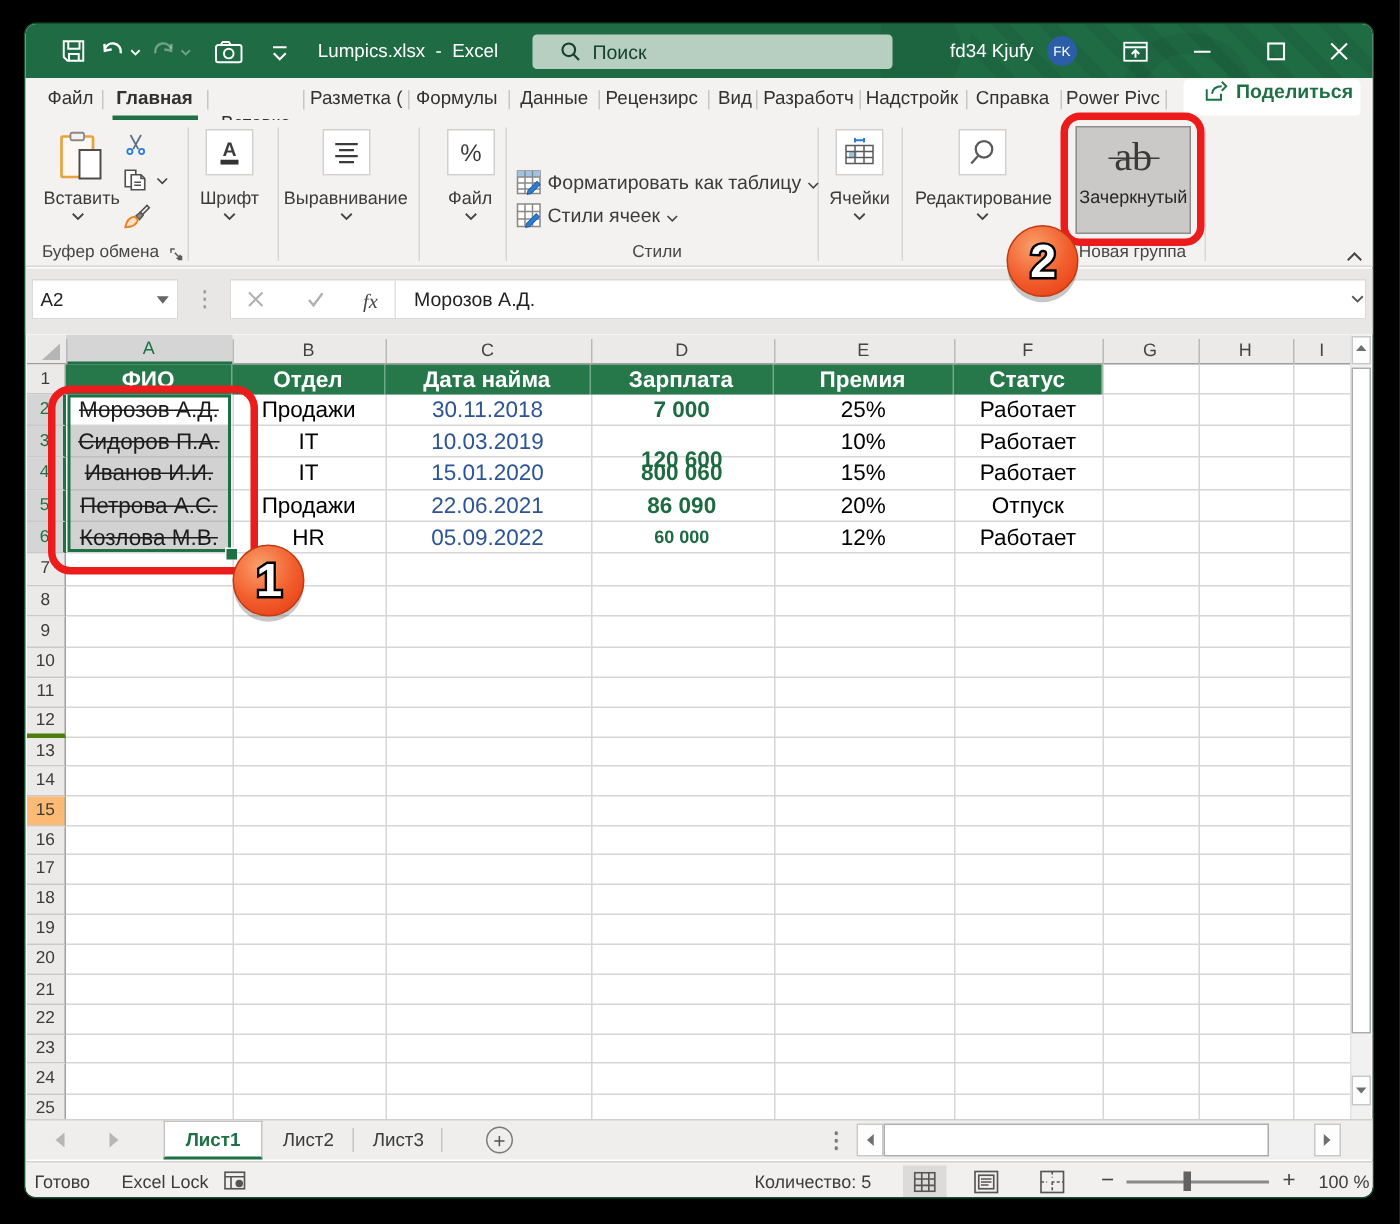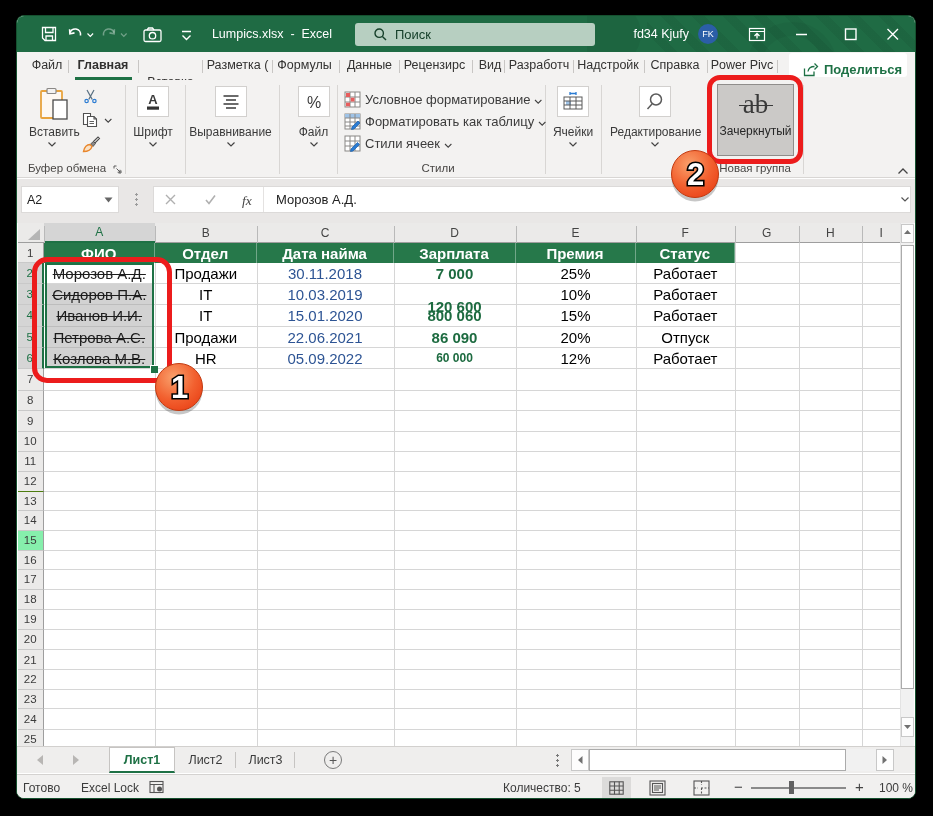--- a/index.html
+++ b/index.html
@@ -69,21 +69,21 @@
         <div class="ab" style="left:175.5px;top:0;width:90px;height:26px;display:flex;align-items:center;justify-content:center;font-weight:normal;white-space:nowrap;">Разметка (</div>
         <div class="ab" style="left:242.5px;top:0;width:90px;height:26px;display:flex;align-items:center;justify-content:center;font-weight:normal;white-space:nowrap;">Формулы</div>
         <div class="ab" style="left:307.5px;top:0;width:90px;height:26px;display:flex;align-items:center;justify-content:center;font-weight:normal;white-space:nowrap;">Данные</div>
         <div class="ab" style="left:372.5px;top:0;width:90px;height:26px;display:flex;align-items:center;justify-content:center;font-weight:normal;white-space:nowrap;">Рецензирс</div>
         <div class="ab" style="left:428px;top:0;width:90px;height:26px;display:flex;align-items:center;justify-content:center;font-weight:normal;white-space:nowrap;">Вид</div>
         <div class="ab" style="left:477px;top:0;width:90px;height:26px;display:flex;align-items:center;justify-content:center;font-weight:normal;white-space:nowrap;">Разработч</div>
         <div class="ab" style="left:546px;top:0;width:90px;height:26px;display:flex;align-items:center;justify-content:center;font-weight:normal;white-space:nowrap;">Надстройк</div>
         <div class="ab" style="left:613px;top:0;width:90px;height:26px;display:flex;align-items:center;justify-content:center;font-weight:normal;white-space:nowrap;">Справка</div>
         <div class="ab" style="left:680px;top:0;width:90px;height:26px;display:flex;align-items:center;justify-content:center;font-weight:normal;white-space:nowrap;">Power Pivc</div>
         <div class="ab" style="left:58px;top:25px;width:57px;height:3px;background:#1e7145;"></div>
-        <div class="ab" style="left:772px;top:1px;width:118px;height:24px;background:#fff;border-radius:3px;display:flex;align-items:flex-end;">
+        <div class="ab" style="left:772px;top:1px;width:118px;height:24px;background:#fff;border-radius:3px;display:flex;align-items:flex-start;">
           <svg style="margin-left:14px;" width="16" height="15" viewBox="0 0 16 15" fill="none" stroke="#1e7145" stroke-width="1.3">
             <path d="M1.5 6.5 v7 h9.5 v-4"></path>
             <path d="M5 9.5 c0.5-3.5 3-5 6.5-5 M11.5 1.5 l3 3 -3 3"></path>
           </svg>
           <span style="margin-left:5px;color:#1e7145;font-weight:bold;font-size:13px;">Поделиться</span>
         </div>
       </div>
       <div class="ab" style="left:0;top:64px;width:900px;height:98px;background:#f3f2f1;border-bottom:1px solid #d8d6d4;font-size:12px;color:#3b3b3b;">
         <div class="ab" style="left:108px;top:5px;width:1px;height:89px;background:#d8d6d4;"></div>
         <div class="ab" style="left:168px;top:5px;width:1px;height:89px;background:#d8d6d4;"></div>
@@ -145,33 +145,20 @@
         </svg>
         <div class="ab ct" style="left:280.5px;top:6px;width:32px;height:31px;background:#fff;border:1px solid #d2d0ce;">
           <svg width="22" height="22" viewBox="0 0 22 22">
             <text x="11" y="16.5" text-anchor="middle" font-size="16" fill="#3b3b3b" font-family="Liberation Sans">%</text>
           </svg>
         </div>
         <div class="ab" style="left:251.5px;top:45px;width:90px;height:14px;text-align:center;white-space:nowrap;">Файл</div>
         <svg class="ab" style="left:291.5px;top:61px;" width="10" height="7" viewBox="0 0 10 7" fill="none" stroke="#444" stroke-width="1.2">
           <path d="M1.5 1.5 l3.5 3.5 3.5-3.5"></path>
         </svg>
-        <div class="ab" style="left:327px;top:10px;width:360px;height:18px;display:flex;align-items:center;">
-          <svg width="17" height="17" viewBox="0 0 17 17" fill="none">
-            <rect x="1" y="1" width="15" height="15" fill="#fff" stroke="#8a8886"></rect>
-            <path d="M1 6 h15 M1 11 h15 M6 1 v15 M11 1 v15" stroke="#8a8886" stroke-width="1"></path>
-            <rect x="2" y="2" width="4" height="4" fill="#e85d5d"></rect>
-            <rect x="6.7" y="6.7" width="3.8" height="3.8" fill="#e85d5d"></rect>
-            <rect x="2" y="11.7" width="4" height="3.6" fill="#e85d5d"></rect>
-          </svg>
-          <span style="margin-left:4px;font-size:13px;white-space:nowrap;">Условное форматирование</span>
-          <span style="margin-left:4px;margin-top:3px;"><svg width="9" height="6" viewBox="0 0 9 6" fill="none" stroke="#444" stroke-width="1.1">
-              <path d="M1 1 l3.2 3.2 3.2-3.2"></path>
-            </svg></span>
-        </div>
         <div class="ab" style="left:327px;top:32px;width:360px;height:18px;display:flex;align-items:center;">
           <svg width="17" height="17" viewBox="0 0 17 17" fill="none">
             <rect x="1" y="1" width="15" height="15" fill="#fff" stroke="#8a8886"></rect>
             <rect x="1" y="1" width="15" height="4" fill="#9fc3e7"></rect>
             <path d="M1 5 h15 M1 9 h15 M1 13 h15 M6 1 v15 M11 1 v15" stroke="#8a8886" stroke-width="1"></path>
             <path d="M8 14 l6-6 2 2-6 6 -2.5 0.5 z" fill="#2b7cd3" stroke="#1a5da8" stroke-width="0.7"></path>
           </svg>
           <span style="margin-left:4px;font-size:13px;white-space:nowrap;">Форматировать как таблицу</span>
           <span style="margin-left:4px;margin-top:3px;"><svg width="9" height="6" viewBox="0 0 9 6" fill="none" stroke="#444" stroke-width="1.1">
               <path d="M1 1 l3.2 3.2 3.2-3.2"></path>
@@ -281,27 +268,27 @@
         <div class="ab ct" style="left:0;top:145.5px;width:25.5px;height:22.0px;background:#ebeae9;border-right:1px solid #9e9e9e;border-bottom:1px solid #c9c9c9;color:#3b3b3b;font-size:11.5px;">7</div>
         <div class="ab" style="left:25.5px;top:166.5px;width:857.0px;height:1px;background:#d6d6d6;"></div>
         <div class="ab ct" style="left:0;top:167.5px;width:25.5px;height:20.5px;background:#ebeae9;border-right:1px solid #9e9e9e;border-bottom:1px solid #c9c9c9;color:#3b3b3b;font-size:11.5px;">8</div>
         <div class="ab" style="left:25.5px;top:187px;width:857.0px;height:1px;background:#d6d6d6;"></div>
         <div class="ab ct" style="left:0;top:188px;width:25.5px;height:20.5px;background:#ebeae9;border-right:1px solid #9e9e9e;border-bottom:1px solid #c9c9c9;color:#3b3b3b;font-size:11.5px;">9</div>
         <div class="ab" style="left:25.5px;top:207.5px;width:857.0px;height:1px;background:#d6d6d6;"></div>
         <div class="ab ct" style="left:0;top:208.5px;width:25.5px;height:20.0px;background:#ebeae9;border-right:1px solid #9e9e9e;border-bottom:1px solid #c9c9c9;color:#3b3b3b;font-size:11.5px;">10</div>
         <div class="ab" style="left:25.5px;top:227.5px;width:857.0px;height:1px;background:#d6d6d6;"></div>
         <div class="ab ct" style="left:0;top:228.5px;width:25.5px;height:20.0px;background:#ebeae9;border-right:1px solid #9e9e9e;border-bottom:1px solid #c9c9c9;color:#3b3b3b;font-size:11.5px;">11</div>
         <div class="ab" style="left:25.5px;top:247.5px;width:857.0px;height:1px;background:#d6d6d6;"></div>
-        <div class="ab ct" style="left:0;top:248.5px;width:25.5px;height:20.0px;background:#ebeae9;border-right:1px solid #9e9e9e;border-bottom:1px solid #4d7c0f;color:#3b3b3b;font-size:11.5px;">12</div>
+        <div class="ab ct" style="left:0;top:248.5px;width:25.5px;height:20.0px;background:#ebeae9;border-right:1px solid #9e9e9e;border-bottom:3px solid #4d7c0f;color:#3b3b3b;font-size:11.5px;">12</div>
         <div class="ab" style="left:25.5px;top:267.5px;width:857.0px;height:1px;background:#d6d6d6;"></div>
         <div class="ab ct" style="left:0;top:268.5px;width:25.5px;height:19.5px;background:#ebeae9;border-right:1px solid #9e9e9e;border-bottom:1px solid #c9c9c9;color:#3b3b3b;font-size:11.5px;">13</div>
         <div class="ab" style="left:25.5px;top:287px;width:857.0px;height:1px;background:#d6d6d6;"></div>
         <div class="ab ct" style="left:0;top:288px;width:25.5px;height:19.5px;background:#ebeae9;border-right:1px solid #9e9e9e;border-bottom:1px solid #c9c9c9;color:#3b3b3b;font-size:11.5px;">14</div>
         <div class="ab" style="left:25.5px;top:306.5px;width:857.0px;height:1px;background:#d6d6d6;"></div>
-        <div class="ab ct" style="left:0;top:307.5px;width:25.5px;height:20.0px;background:#86efac;border-right:1px solid #9e9e9e;border-bottom:1px solid #c9c9c9;color:#3b3b3b;font-size:11.5px;">15</div>
+        <div class="ab ct" style="left:0;top:307.5px;width:25.5px;height:20.0px;background:#fdba74;border-right:1px solid #9e9e9e;border-bottom:1px solid #c9c9c9;color:#3b3b3b;font-size:11.5px;">15</div>
         <div class="ab" style="left:25.5px;top:326.5px;width:857.0px;height:1px;background:#d6d6d6;"></div>
         <div class="ab ct" style="left:0;top:327.5px;width:25.5px;height:19.5px;background:#ebeae9;border-right:1px solid #9e9e9e;border-bottom:1px solid #c9c9c9;color:#3b3b3b;font-size:11.5px;">16</div>
         <div class="ab" style="left:25.5px;top:346px;width:857.0px;height:1px;background:#d6d6d6;"></div>
         <div class="ab ct" style="left:0;top:347px;width:25.5px;height:19.5px;background:#ebeae9;border-right:1px solid #9e9e9e;border-bottom:1px solid #c9c9c9;color:#3b3b3b;font-size:11.5px;">17</div>
         <div class="ab" style="left:25.5px;top:365.5px;width:857.0px;height:1px;background:#d6d6d6;"></div>
         <div class="ab ct" style="left:0;top:366.5px;width:25.5px;height:20.0px;background:#ebeae9;border-right:1px solid #9e9e9e;border-bottom:1px solid #c9c9c9;color:#3b3b3b;font-size:11.5px;">18</div>
         <div class="ab" style="left:25.5px;top:385.5px;width:857.0px;height:1px;background:#d6d6d6;"></div>
         <div class="ab ct" style="left:0;top:386.5px;width:25.5px;height:20.0px;background:#ebeae9;border-right:1px solid #9e9e9e;border-bottom:1px solid #c9c9c9;color:#3b3b3b;font-size:11.5px;">19</div>
         <div class="ab" style="left:25.5px;top:405.5px;width:857.0px;height:1px;background:#d6d6d6;"></div>
         <div class="ab ct" style="left:0;top:406.5px;width:25.5px;height:20.5px;background:#ebeae9;border-right:1px solid #9e9e9e;border-bottom:1px solid #c9c9c9;color:#3b3b3b;font-size:11.5px;">20</div>

